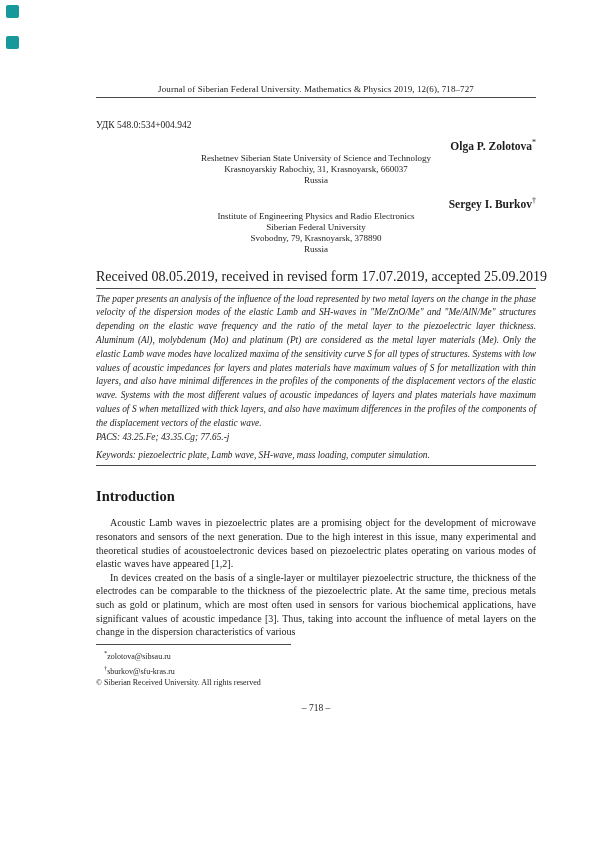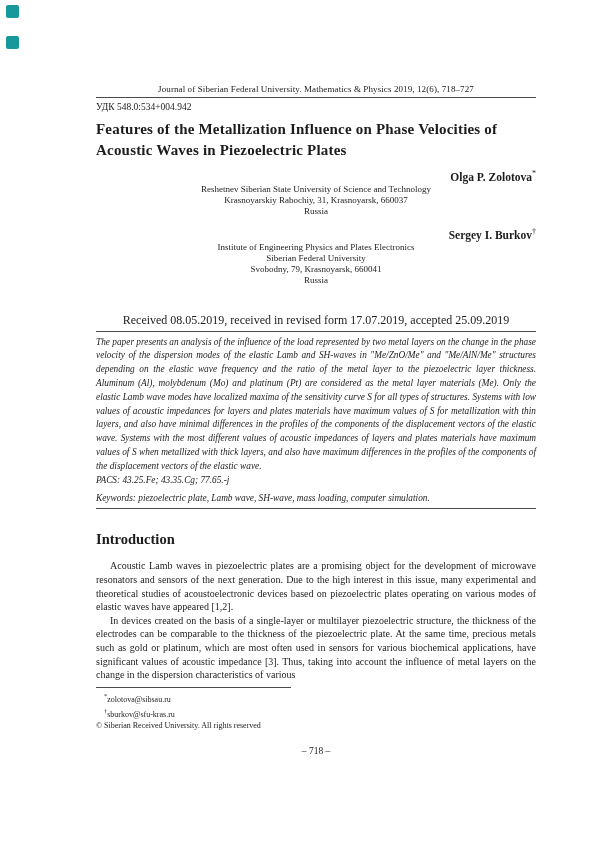--- a/index.html
+++ b/index.html
@@ -36,42 +36,42 @@
     letter-spacing: 0.1px;
     white-space: nowrap;
   }
   .rule {
     border: 0;
     border-top: 1px solid #4a4a4a;
     height: 0;
   }
   .header-rule { margin-top: 3px; }
   .udc-line {
-    margin-top: 4px;
+    margin-top: 22px;
     font-size: 9.5px;
   }
   .article-title {
     margin-top: 7px;
     font-size: 15px;
     font-weight: bold;
     line-height: 21px;
     letter-spacing: 0.2px;
   }
   .authors { margin-top: 6px; text-align: right; }
   .author-name {
     font-size: 11.5px;
     font-weight: bold;
     line-height: 14px;
   }
   .author-name sup { font-size: 8px; font-weight: normal; }
   .author-name.second { margin-top: 8px; }
   .affil-line { font-size: 9px; line-height: 11px; text-align: center; }
   .received-line {
-    margin-top: 27px;
-    font-size: 12px;
+    margin-top: 14px;
+    font-size: 14px;
     text-align: center;
     white-space: nowrap;
   }
   .abstract-rule { margin: 3px 0 4px 0; }
   .abstract-text, .pacs-line {
     font-size: 9.3px;
     font-style: italic;
     line-height: 13.8px;
     text-align: justify;
   }
@@ -126,32 +126,31 @@
   <div class="corner-square one" style="background: rgb(23, 153, 155);"></div>
   <div class="corner-square two" style="background: rgb(23, 153, 155);"></div>
 
   <div class="content">
 
     <div class="journal-line">Journal of Siberian Federal University. Mathematics &amp; Physics 2019, 12(6), 718–727</div>
     <hr class="rule header-rule">
 
     <div class="udc-line">УДК 548.0:534+004.942</div>
 
-    <h1 class="article-title">Features of the Metallization Influence on Phase Velocities of Acoustic Waves in Piezoelectric Plates</h1>
 
     <div class="authors">
       <div class="author-name"><span>Olga P. Zolotova</span><sup>*</sup></div>
       <div class="affil-line">Reshetnev Siberian State University of Science and Technology</div>
       <div class="affil-line">Krasnoyarskiy Rabochiy, 31, Krasnoyarsk, 660037</div>
       <div class="affil-line">Russia</div>
 
       <div class="author-name second"><span>Sergey I. Burkov</span><sup>†</sup></div>
-      <div class="affil-line">Institute of Engineering Physics and Plates Electronics</div>
+      <div class="affil-line">Institute of Engineering Physics and Radio Electronics</div>
       <div class="affil-line">Siberian Federal University</div>
-      <div class="affil-line">Svobodny, 79, Krasnoyarsk, 660041</div>
+      <div class="affil-line">Svobodny, 79, Krasnoyarsk, 378890</div>
       <div class="affil-line">Russia</div>
     </div>
 
     <div class="received-line">Received 08.05.2019, received in revised form 17.07.2019, accepted 25.09.2019</div>
     <hr class="rule abstract-rule">
 
     <div class="abstract-text">The paper presents an analysis of the influence of the load represented by two metal layers on the change in the phase velocity of the dispersion modes of the elastic Lamb and SH-waves in "Me/ZnO/Me" and "Me/AlN/Me" structures depending on the elastic wave frequency and the ratio of the metal layer to the piezoelectric layer thickness. Aluminum (Al), molybdenum (Mo) and platinum (Pt) are considered as the metal layer materials (Me). Only the elastic Lamb wave modes have localized maxima of the sensitivity curve S for all types of structures. Systems with low values of acoustic impedances for layers and plates materials have maximum values of S for metallization with thin layers, and also have minimal differences in the profiles of the components of the displacement vectors of the elastic wave. Systems with the most different values of acoustic impedances of layers and plates materials have maximum values of S when metallized with thick layers, and also have maximum differences in the profiles of the components of the displacement vectors of the elastic wave.</div>
     <div class="pacs-line">PACS: 43.25.Fe; 43.35.Cg; 77.65.-j</div>
 
     <div class="keywords-line">Keywords: piezoelectric plate, Lamb wave, SH-wave, mass loading, computer simulation.</div>

